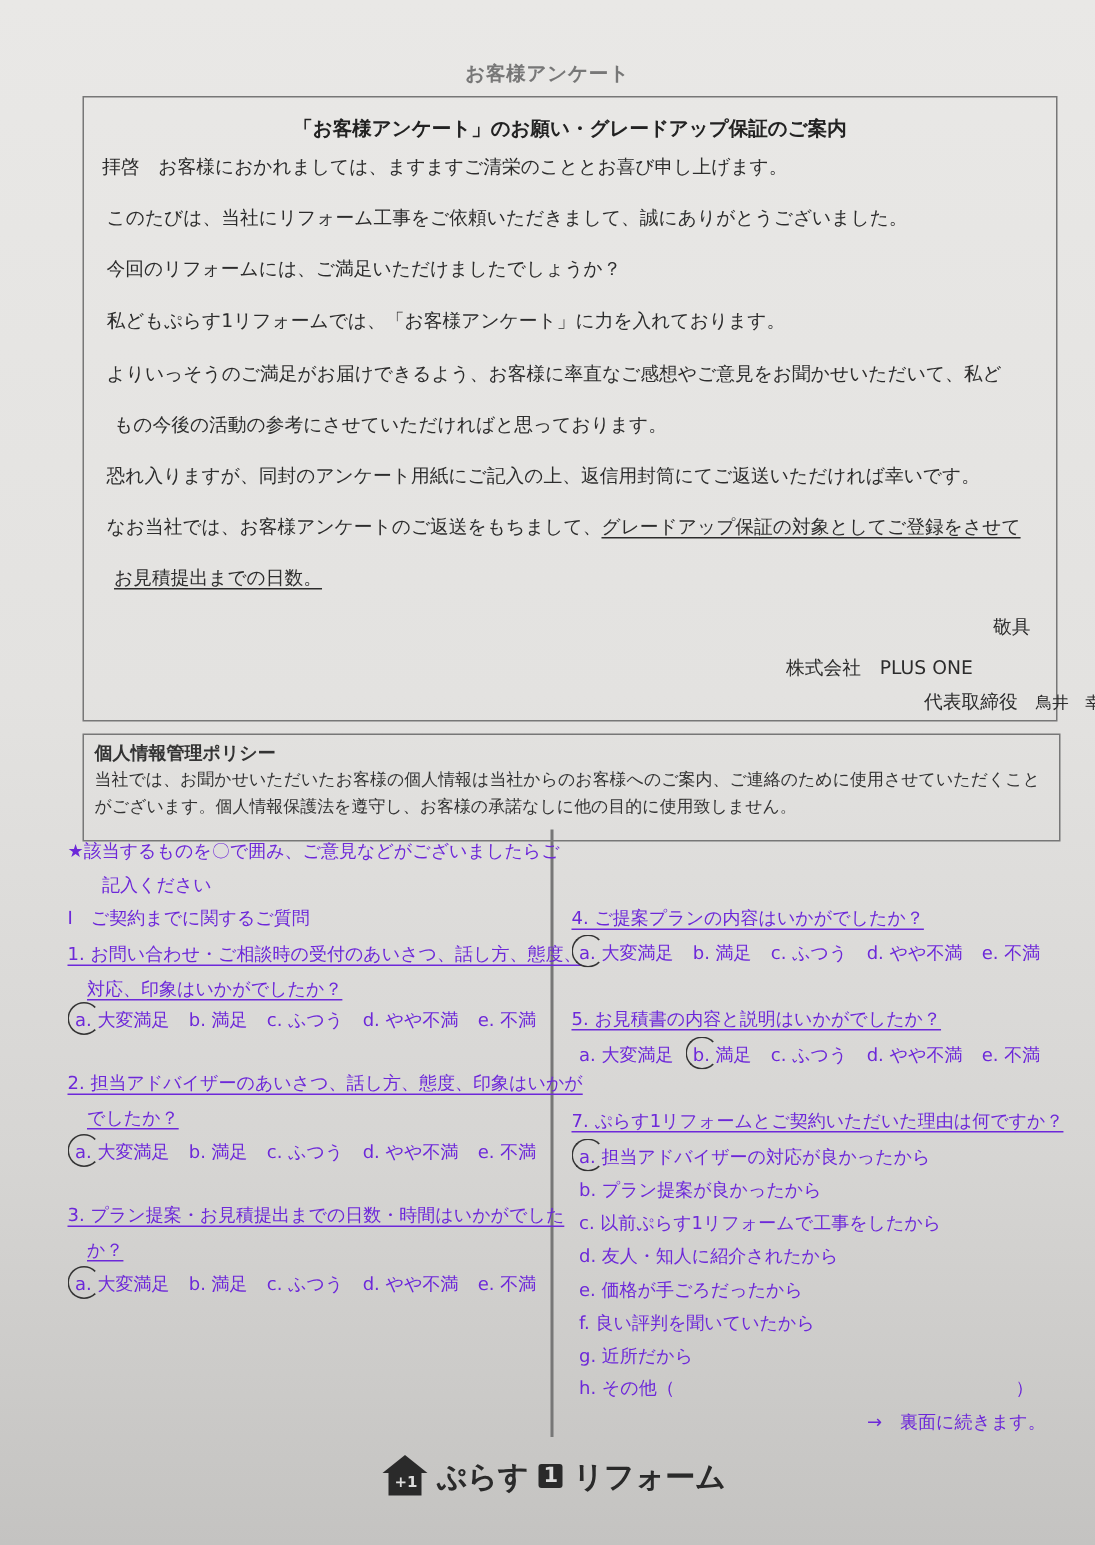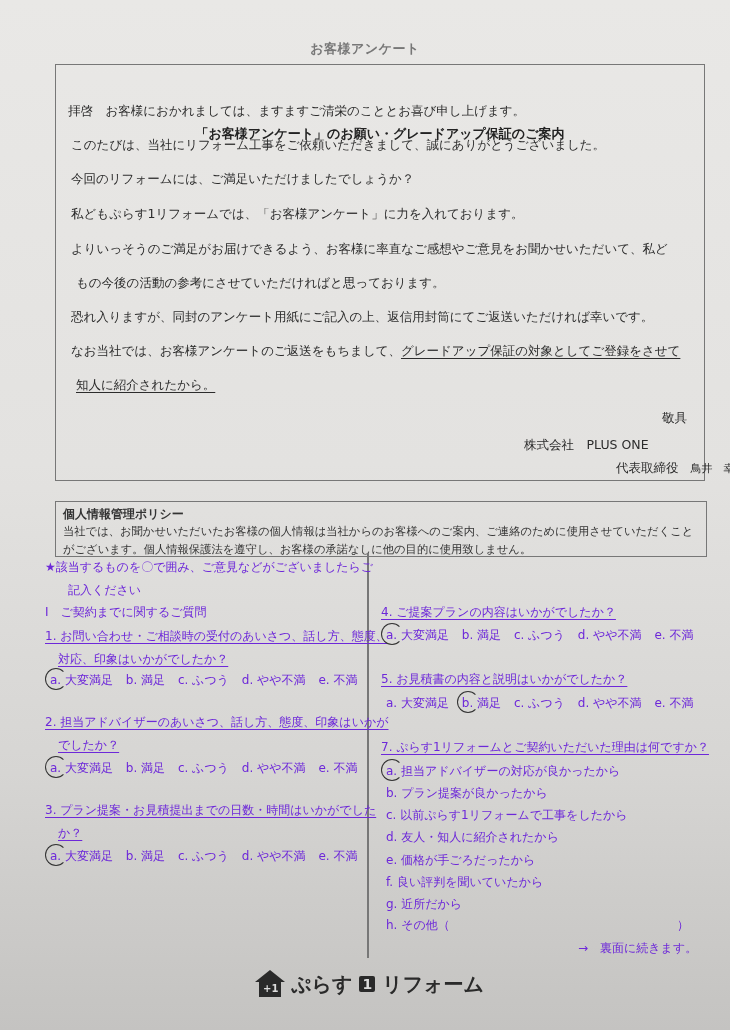--- a/index.html
+++ b/index.html
@@ -13,26 +13,26 @@
   .doc-title {
     position: absolute; top: 40px; left: 0; width: 730px; text-align: center;
     font-size: 13px; color: #777; font-weight: bold; letter-spacing: 0.5px;
   }
   .letter-box {
     position: absolute; left: 55px; top: 64px; width: 650px; height: 417px;
     border: 1.5px solid #777; box-sizing: border-box;
   }
   .letter-heading {
     position: absolute; top: 12px; left: 0; width: 100%; text-align: center;
-    font-size: 13px; font-weight: bold; color: #222; margin-top: 48px;
+    font-size: 13px; font-weight: bold; color: #222;
   }
   .line { position: absolute; font-size: 12.5px; white-space: nowrap; color: #2c2c2c; }
   .u { text-decoration: underline; text-underline-offset: 3px; }
   .policy-box {
-    position: absolute; left: 55px; top: 501px; width: 652px; height: 56px;
+    position: absolute; left: 55px; top: 489px; width: 652px; height: 72px;
     border: 1.5px solid #777; box-sizing: border-box;
   }
   .policy-title { position: absolute; left: 7px; top: 4px; font-size: 12px; font-weight: bold; color: #333; }
   .policy-text { position: absolute; left: 7px; top: 21px; width: 635px; font-size: 11.3px; line-height: 18px; color: #333; }
   .divider-v { position: absolute; left: 367px; top: 553px; width: 1.5px; height: 405px; background: #777; }
   .survey { position: absolute; font-size: 12px; color: #6d28d9; white-space: nowrap; }
   .q-title { text-decoration: underline; text-underline-offset: 3px; }
   .opts span { margin-right: 9px; }
   .circled { position: relative; }
   .circled::before {
@@ -65,21 +65,21 @@
   <div class="line" style="left:12px; top:38px;">拝啓　お客様におかれましては、ますますご清栄のこととお喜び申し上げます。</div>
   <div class="line" style="left:15px; top:72px;">このたびは、当社にリフォーム工事をご依頼いただきまして、誠にありがとうございました。</div>
   <div class="line" style="left:15px; top:106px;">今回のリフォームには、ご満足いただけましたでしょうか？</div>
   <div class="line" style="left:15px; top:141px;">私どもぷらす1リフォームでは、「お客様アンケート」に力を入れております。</div>
   <div class="line" style="left:15px; top:176px;">よりいっそうのご満足がお届けできるよう、お客様に率直なご感想やご意見をお聞かせいただいて、私ど</div>
   <div class="line" style="left:20px; top:210px;">もの今後の活動の参考にさせていただければと思っております。</div>
   <div class="line" style="left:15px; top:244px;">恐れ入りますが、同封のアンケート用紙にご記入の上、返信用封筒にてご返送いただければ幸いです。</div>
   <div class="line" style="left:15px; top:278px;">
     <span>なお当社では、お客様アンケートのご返送をもちまして、</span><span class="u">グレードアップ保証の対象としてご登録をさせて</span>
   </div>
-  <div class="line u" style="left:20px; top:312px;">知人に紹介されたから。</div>
+  <div class="line u" style="left:20px; top:312px;">お見積提出までの日数。</div>
   <div class="line" style="right:17px; top:345px;">敬具</div>
   <div class="line" style="left:468px; top:372px;">株式会社　PLUS ONE</div>
   <div class="line" style="left:513px; top:395px;margin-left:47px;">
     <span>代表取締役</span>
     <span style="margin-left:8px; font-size:11px;">鳥井　幸一</span>
   </div>
 </div>
 
 <div class="policy-box">
   <div class="policy-title">個人情報管理ポリシー</div>

